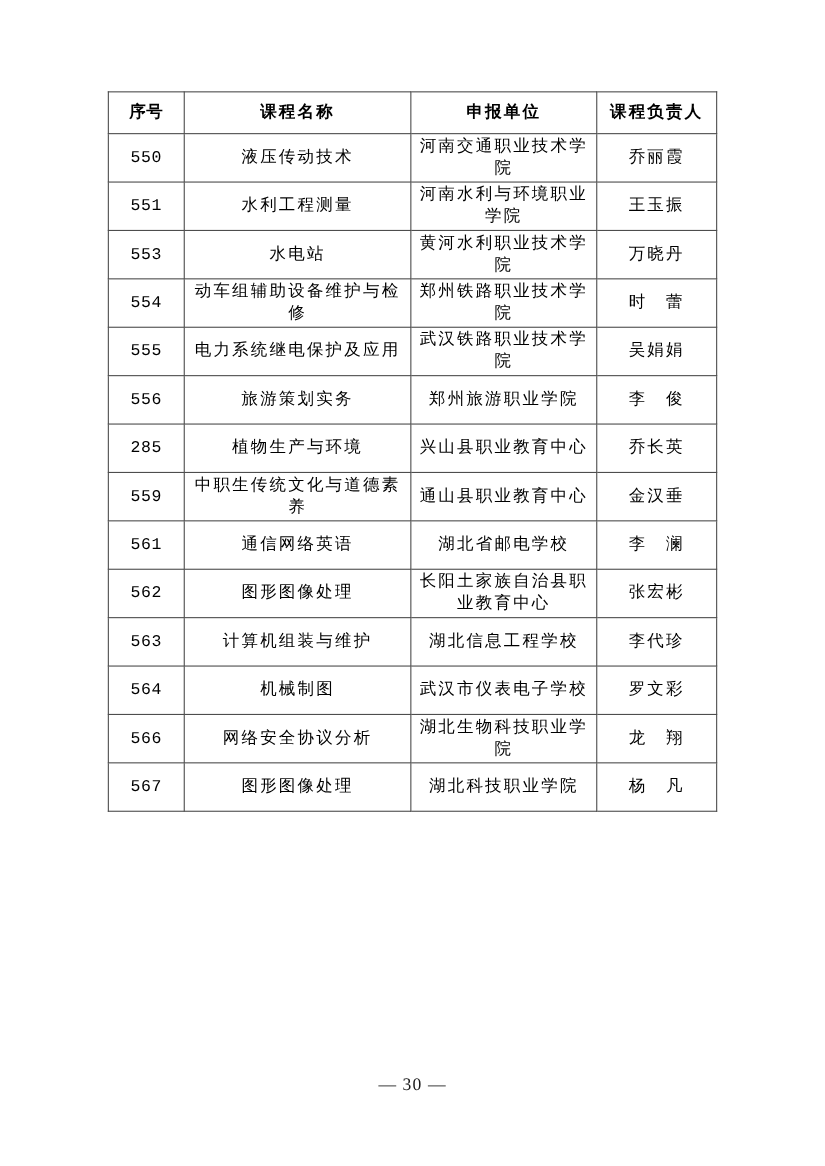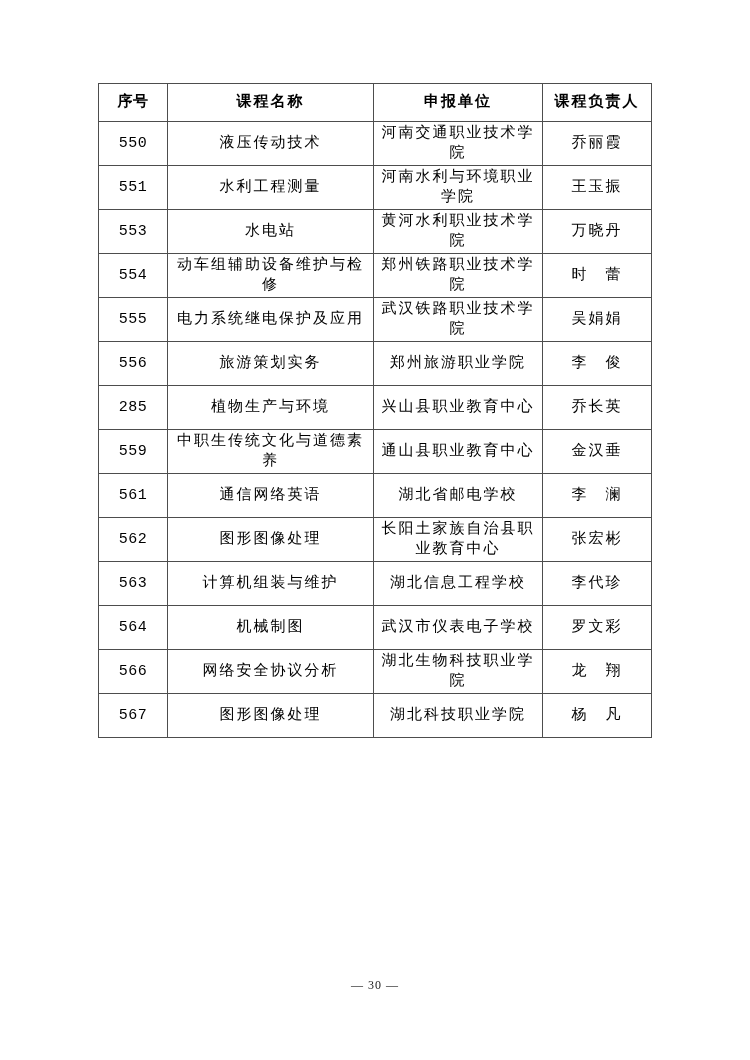--- a/index.html
+++ b/index.html
@@ -44,21 +44,21 @@
   }
   .course-table .col-no {
     letter-spacing: 0.5px;
   }
   .page-footer {
     position: absolute;
     top: 978px;
     left: 0;
     width: 100%;
     text-align: center;
-    font-size: 12px;
+    font-size: 16px;
     letter-spacing: 1px;
     color: #1a1a1a;
   }
 </style>
 </head>
 <body>
 
 <table class="course-table">
   <colgroup>
     <col style="width:69px">

